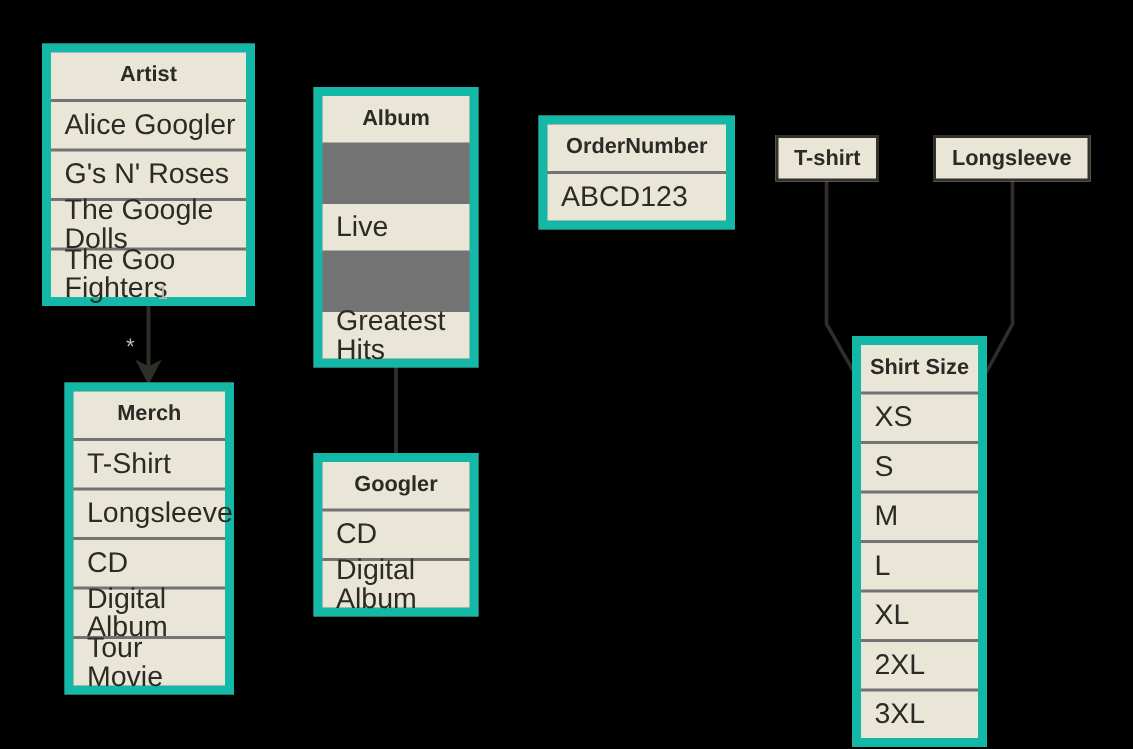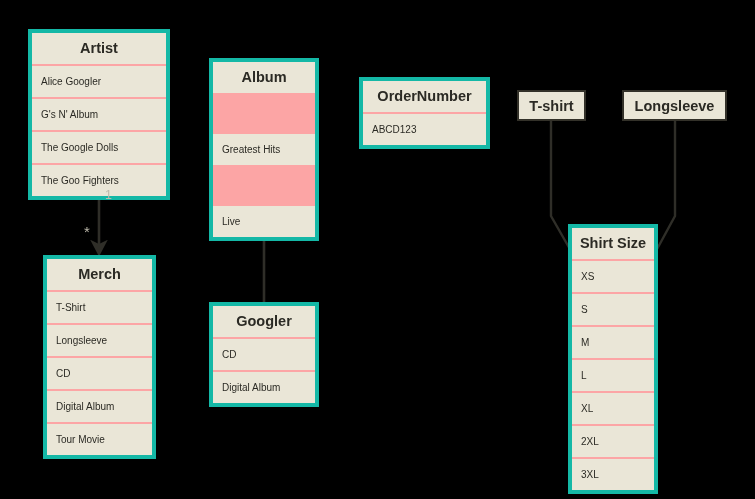--- a/index.html
+++ b/index.html
@@ -24,33 +24,33 @@
   svg.connectors {
     position: absolute;
     left: 0; top: 0;
     width: 755px;
     height: 499px;
     pointer-events: none;
   }
   .table-box {
     position: absolute;
     box-sizing: border-box;
-    border: 4px solid #14b8a6;
-    background: #fca5a5;
+    border: 6px solid #14b8a6;
+    background: #737373;
     display: flex;
     flex-direction: column;
     z-index: 5;
   }
   .cell {
     box-sizing: border-box;
     background: #eae6d7;
     color: #2b2a24;
     display: flex;
     align-items: center;
-    font-size: 10px;
+    font-size: 19px;
     line-height: 1;
     height: 31px;
     flex: 0 0 auto;
   }
   .cell + .cell {
     margin-top: 2px;
   }
   .cell.header {
     justify-content: center;
     font-weight: bold;
@@ -103,41 +103,41 @@
     <line x1="264" y1="151" x2="264" y2="302" stroke="#2f2e28" stroke-width="2.6"></line>
 
     <path d="M551,120 L551,216 L571,251" fill="none" stroke="#2f2e28" stroke-width="2.4"></path>
 
     <path d="M675,120 L675,216 L656,251" fill="none" stroke="#2f2e28" stroke-width="2.4"></path>
   </svg>
 
   <div class="table-box" style="left:28px; top:29px; width:142px;">
     <div class="cell header">Artist</div>
     <div class="cell body">Alice Googler</div>
-    <div class="cell body">G's N' Album</div>
+    <div class="cell body">G's N' Roses</div>
     <div class="cell body">The Google Dolls</div>
     <div class="cell body">The Goo Fighters</div>
   </div>
 
   <div class="edge-label" style="left:105px; top:189px;">1</div>
   <div class="edge-label star" style="left:84px; top:224px;">*</div>
 
   <div class="table-box" style="left:43px; top:255px; width:113px;">
     <div class="cell header">Merch</div>
     <div class="cell body">T-Shirt</div>
     <div class="cell body">Longsleeve</div>
     <div class="cell body">CD</div>
     <div class="cell body">Digital Album</div>
     <div class="cell body">Tour Movie</div>
   </div>
 
   <div class="table-box" style="left:209px; top:58px; width:110px;gap:39px;">
     <div class="cell header">Album</div>
+    <div class="cell body">Live</div>
     <div class="cell body">Greatest Hits</div>
-    <div class="cell body">Live</div>
   </div>
 
   <div class="table-box" style="left:209px; top:302px; width:110px;">
     <div class="cell header">Googler</div>
     <div class="cell body">CD</div>
     <div class="cell body">Digital Album</div>
   </div>
 
   <div class="table-box" style="left:359px; top:77px; width:131px;">
     <div class="cell header">OrderNumber</div>

